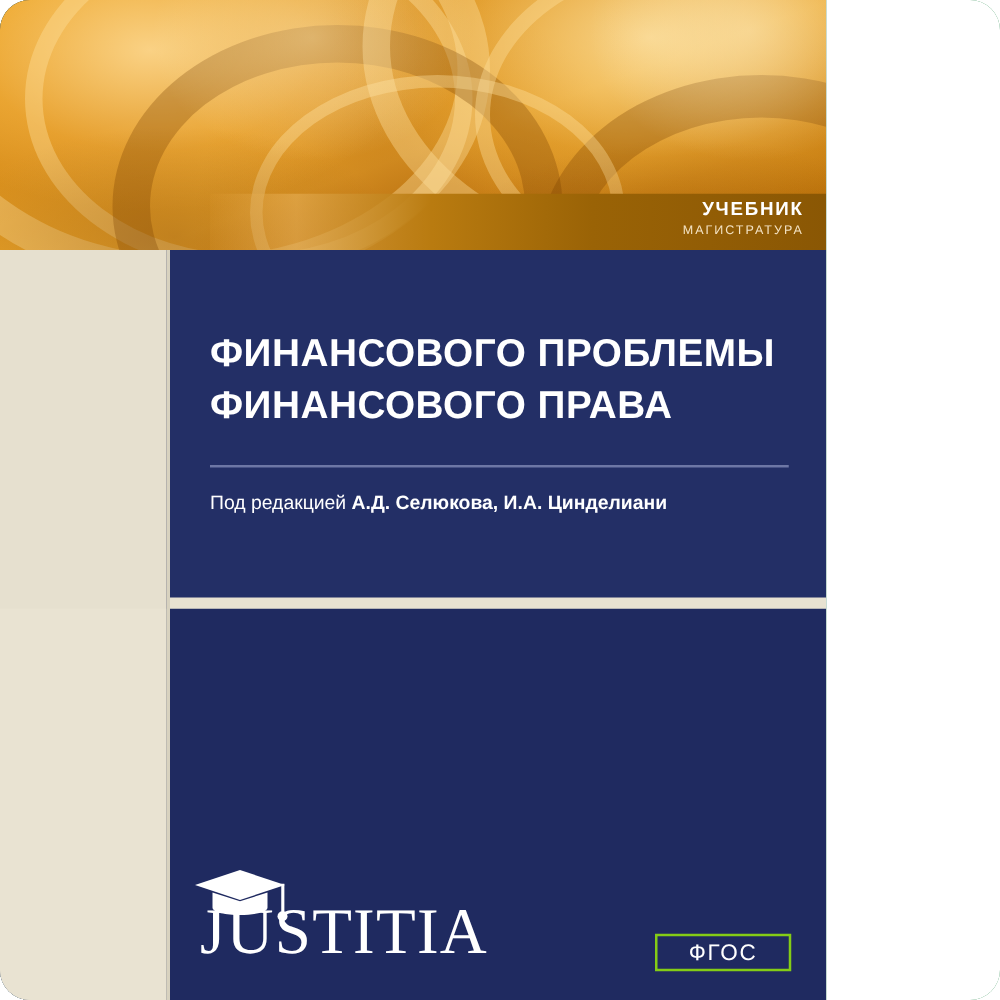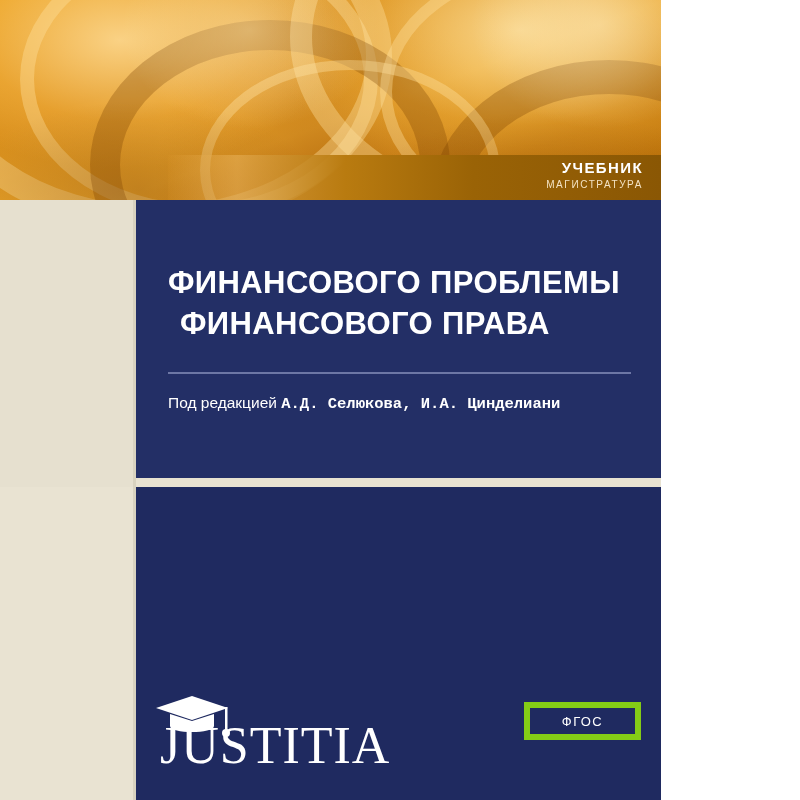--- a/index.html
+++ b/index.html
@@ -10,20 +10,21 @@
     background: #ffffff;
     font-family: "Liberation Sans", sans-serif;
   }
 
   #cover {
     position: relative;
     width: 800px;
     height: 800px;
     background: #15803d;
     overflow: hidden;
+    border-radius: 24px;
   }
 
   
   .book {
     position: absolute;
     left: 0;
     top: 0;
     width: 661px;
     height: 800px;
     overflow: hidden;
@@ -151,40 +152,39 @@
     top: 262px;
     width: 480px;
     color: #ffffff;
     font-size: 31px;
     font-weight: bold;
     letter-spacing: 0.4px;
     line-height: 41px;
   }
   .title-line2 {
     display: block;
-    margin-left: 12px;
   }
   .title-rule {
     position: absolute;
     left: 168px;
     top: 372px;
     width: 463px;
     height: 2px;
     background: #6d77a5;
   }
   .editors {
     position: absolute;
     left: 168px;
     top: 392px;
     width: 480px;
     color: #ffffff;
     font-size: 15.5px;
     line-height: 22px;
   }
-  .editors b { font-weight: bold; font-family: Liberation Mono, monospace; }
+  .editors b { font-weight: bold; }
 
   
   .logo {
     position: absolute;
     left: 150px;
     top: 690px;
     width: 250px;
     height: 100px;
   }
   .logo-word {
@@ -196,26 +196,26 @@
     font-size: 52px;
     letter-spacing: 1px;
     font-weight: normal;
     line-height: 56px;
   }
 
   
   .fgos {
     position: absolute;
     left: 524px;
-    top: 702px;
+    top: 747px;
     width: 105px;
     height: 26px;
-    border: 6px solid #84cc16;
-    color: #ffffff;
-    font-size: 13px;
+    border: 2px solid #84cc16;
+    color: #ffffff;
+    font-size: 18px;
     letter-spacing: 1.4px;
     display: flex;
     align-items: center;
     justify-content: center;
   }
 
   
   .gutter {
     position: absolute;
     left: 661px;

